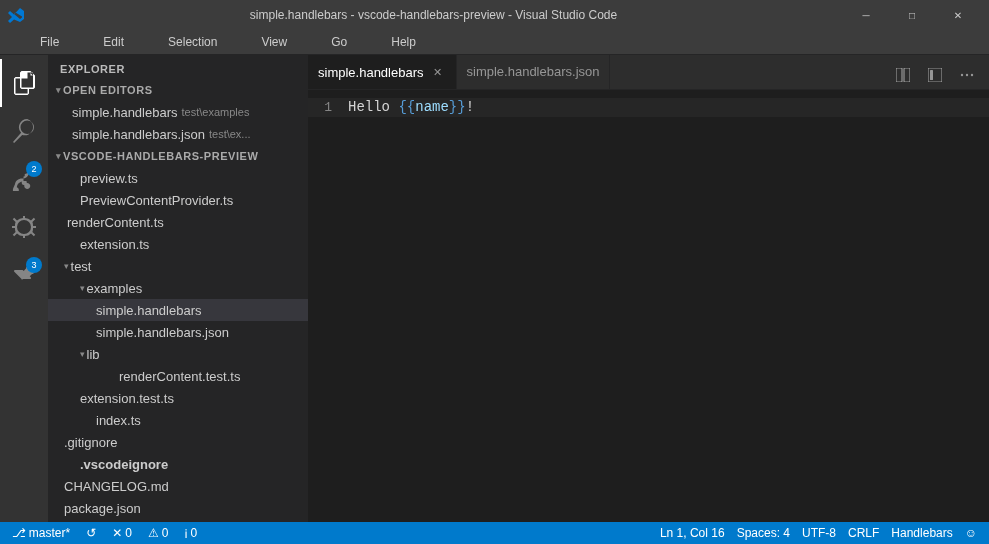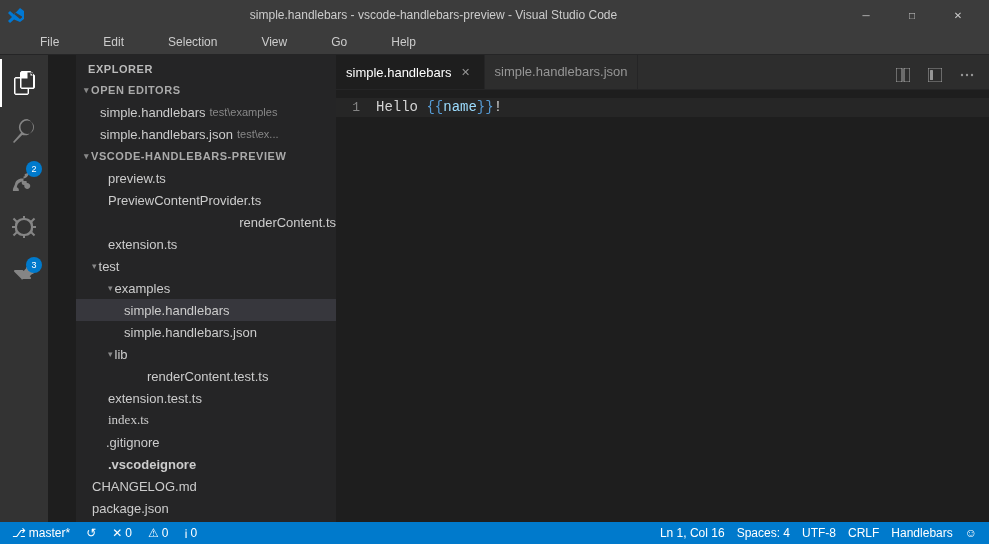--- a/index.html
+++ b/index.html
@@ -94,21 +94,20 @@
     .activity-icon svg { width: 24px; height: 24px; }
 
     
     #sidebar {
       width: 260px;
       background: #252526;
       flex-shrink: 0;
       overflow-y: auto;
       display: flex;
       flex-direction: column;
-      margin-left: 28px;
     }
     .sidebar-section-title {
       font-size: 11px;
       font-weight: bold;
       color: #bbbbbb;
       padding: 8px 12px 4px 12px;
       letter-spacing: 0.05em;
       text-transform: uppercase;
     }
     .tree-item {
@@ -310,21 +309,21 @@
       <div class="tree-item" style="padding-left:8px; font-size:11px; font-weight:bold; color:#aaa; text-transform:uppercase; letter-spacing:0.05em;">
         <span class="arrow">▾</span>
         <span>VSCODE-HANDLEBARS-PREVIEW</span>
       </div>
       <div class="tree-item" style="padding-left:32px;">
           <span>preview.ts</span>
         </div>
       <div class="tree-item" style="padding-left:32px;">
           <span>PreviewContentProvider.ts</span>
         </div>
-      <div class="tree-item" style="padding-left:49px;justify-content:flex-end;">
+      <div class="tree-item" style="padding-left:19px;">
           <span>renderContent.ts</span>
         </div>
       <div class="tree-item" style="padding-left:32px;">
           <span>extension.ts</span>
         </div>
       <div class="tree-item" style="padding-left:16px;">
         <span class="arrow">▾</span>
         <span>test</span>
       </div>
       <div class="tree-item" style="padding-left:32px;">
@@ -340,24 +339,24 @@
       <div class="tree-item" style="padding-left:32px;">
         <span class="arrow">▾</span>
         <span>lib</span>
       </div>
       <div class="tree-item" style="padding-left:71px;">
           <span>renderContent.test.ts</span>
         </div>
       <div class="tree-item" style="padding-left:32px;">
           <span>extension.test.ts</span>
         </div>
-      <div class="tree-item" style="padding-left:32px;font-family:Liberation Serif, serif;">
+      <div class="tree-item" style="padding-left:48px;">
           <span>index.ts</span>
         </div>
-      <div class="tree-item" style="padding-left:30px;">
+      <div class="tree-item" style="padding-left:16px;">
           <span>.gitignore</span>
         </div>
       <div class="tree-item" style="padding-left:32px;font-weight:bold;">
           <span>.vscodeignore</span>
         </div>
       <div class="tree-item" style="padding-left:16px;">
           <span>CHANGELOG.md</span>
         </div>
       <div class="tree-item" style="padding-left:16px;">
           <span>package.json</span>

